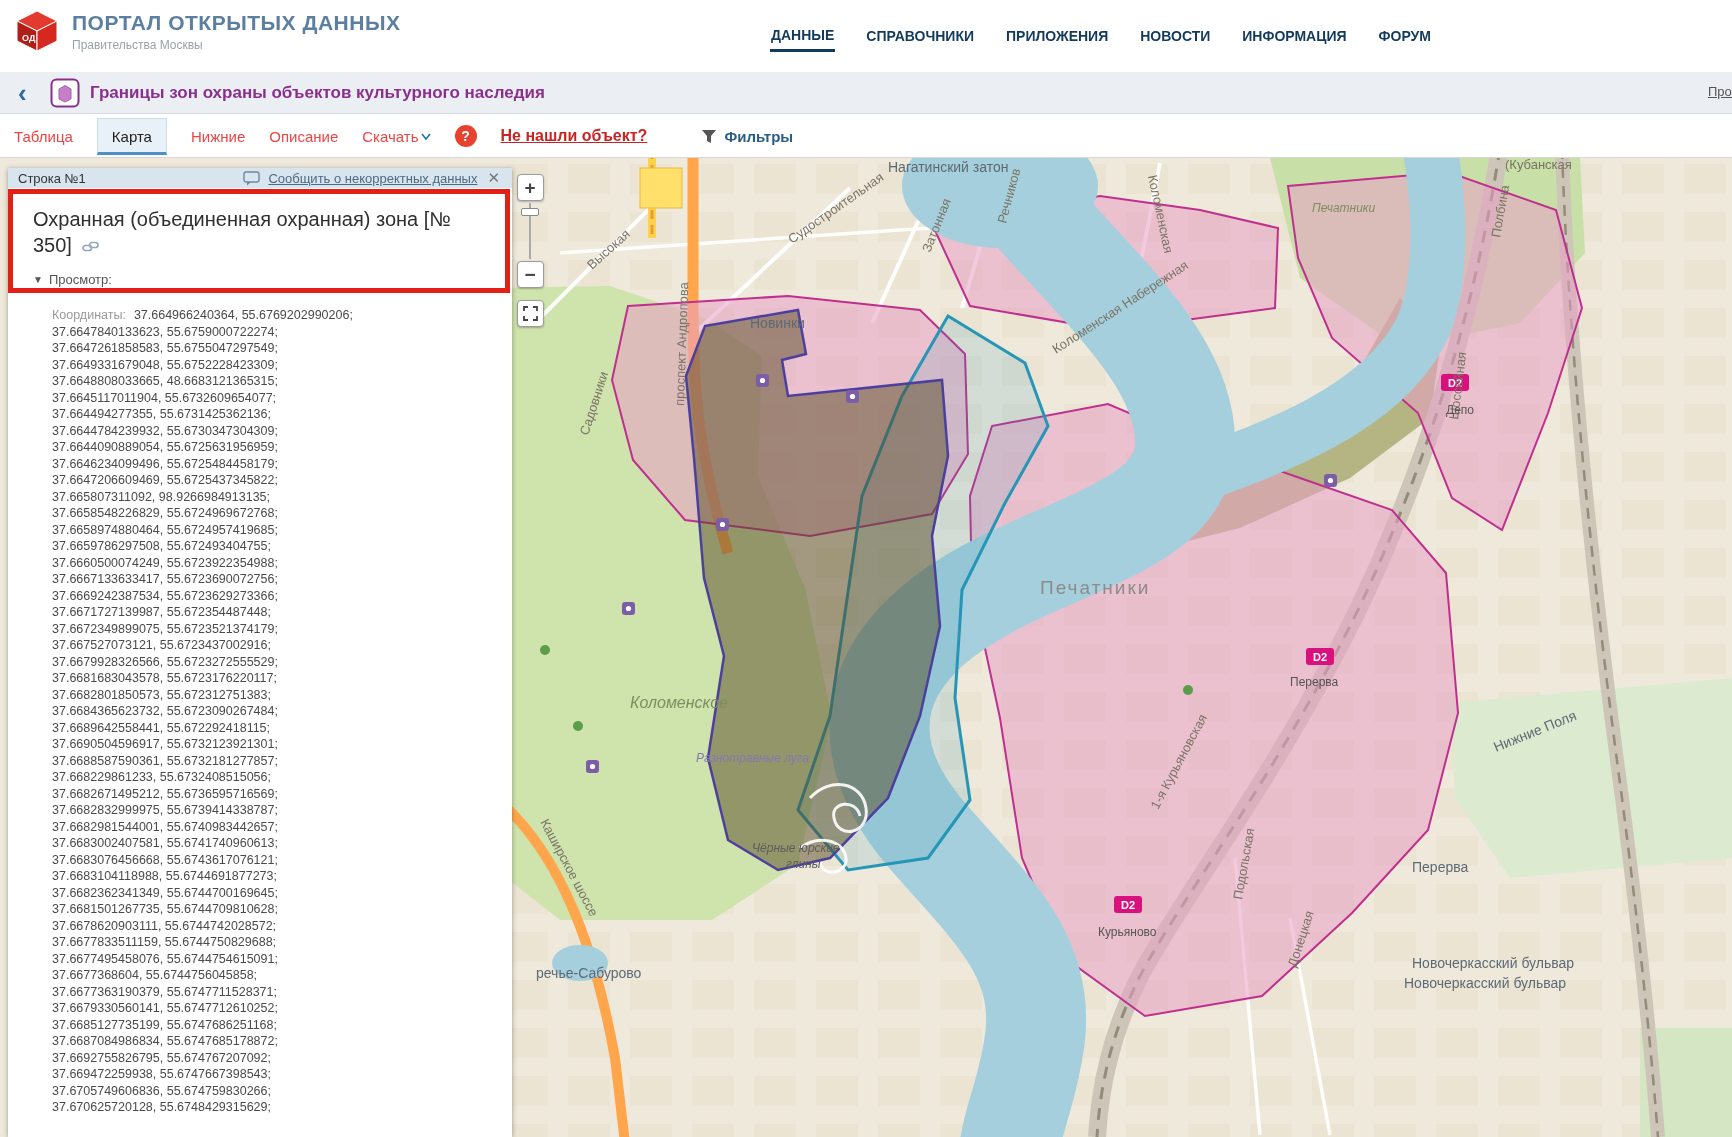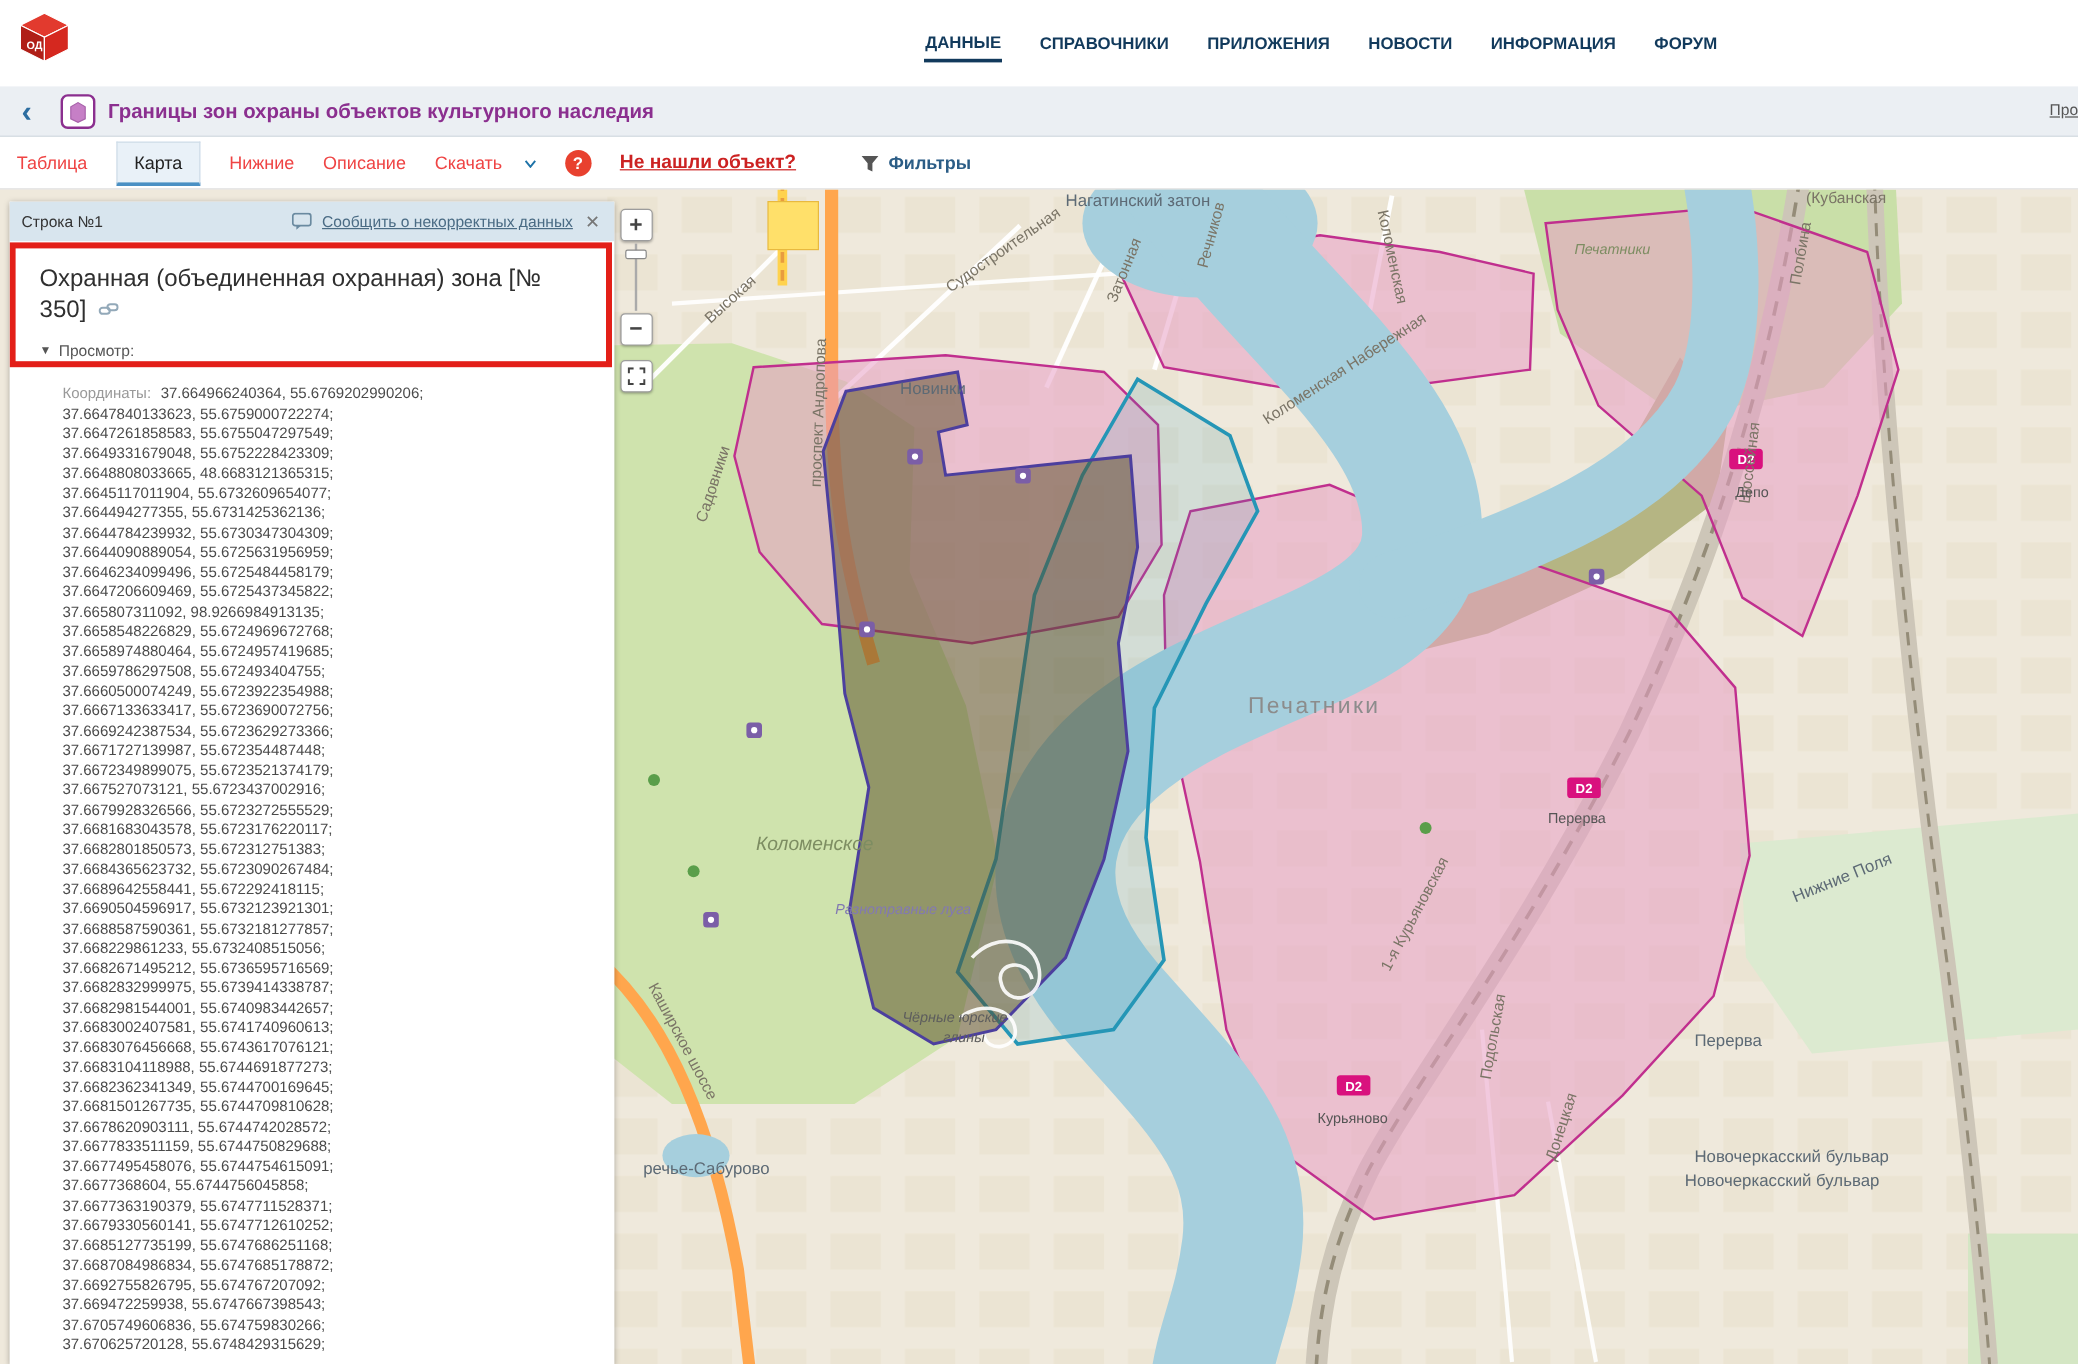--- a/index.html
+++ b/index.html
@@ -24,21 +24,21 @@
   .ds-title { color:#8b2f8f; font-size:17px; font-weight:bold; }
   .view-link { position:absolute; left:1708px; top:12px; color:#555; font-size:13px; text-decoration:underline;
     white-space:nowrap; cursor:pointer; }
 
   
   .tabs { position:absolute; left:0; top:115px; width:1732px; height:43px; background:#fff;
     border-bottom:1px solid #d8d8d8; display:flex; align-items:center; gap:24px; padding-left:14px; }
   .tab { color:#ef4444; font-size:15px; cursor:pointer; }
   .tab--active { color:#222; background:#e9f1f8; border:1px solid #cfdde8; border-bottom:3px solid #4a90c4;
     padding:9px 14px 7px 14px; }
-  .tab-download { display:flex; align-items:center; gap:18px; }
+  .tab-download { display:flex; align-items:center; gap:2px; }
   .help-badge { width:22px; height:22px; border-radius:50%; background:#e8412f; color:#fff; font-weight:bold;
     font-size:14px; display:flex; align-items:center; justify-content:center; cursor:pointer; }
   .not-found { color:#c22; font-size:16px; text-decoration:underline; font-weight:bold; cursor:pointer; }
   .filters { display:flex; align-items:center; gap:7px; margin-left:30px; color:#2b5d86; font-size:15px;
     font-weight:bold; cursor:pointer; }
 
   
   .map-wrap { position:absolute; left:0; top:158px; width:1732px; height:979px; background:#efe9dc; overflow:hidden; }
   .map-svg { position:absolute; left:500px; top:0; }
   .map-label { fill:#7a7466; font-size:13px; }
@@ -55,21 +55,21 @@
     font-size:19px; font-weight:bold; color:#444; display:flex; align-items:center; justify-content:center;
     cursor:pointer; box-shadow:0 1px 2px rgba(0,0,0,.25); }
   .zoom-track { width:2px; height:56px; background:#aaa; position:relative; margin:2px 0; }
   .zoom-handle { position:absolute; left:-8px; top:5px; width:18px; height:8px; background:#fff;
     border:1px solid #888; border-radius:2px; cursor:pointer; }
   .expand-btn { margin-top:12px; }
 
   
   .panel { position:absolute; left:8px; top:10px; width:504px; bottom:0; background:#fff;
     box-shadow:0 1px 5px rgba(0,0,0,.35); overflow:hidden; }
-  .panel-header { height:33px; background:#d8e5ee; display:flex; align-items:center; padding:0 10px;
+  .panel-header { height:20px; background:#d8e5ee; display:flex; align-items:center; padding:0 10px;
     font-size:13px; color:#333; }
   .panel-header-right { margin-left:auto; display:flex; align-items:center; gap:8px; }
   .report-link { color:#4a6b84; font-size:13px; text-decoration:underline; cursor:pointer; }
   .panel-close { color:#777; font-size:15px; cursor:pointer; padding:0 2px; }
   .annotation-box { margin:1px 2px 0 0; border:5px solid #e31f18; padding:12px 16px 4px 20px; height:104px;
     overflow:hidden; }
   .object-title { font-size:20px; color:#2f2f2f; max-width:432px; line-height:26px; display:inline; }
   .link-icon { display:inline-block; margin-left:6px; vertical-align:middle; }
   .geodata-row { margin-top:14px; font-size:13px; color:#555; display:flex; align-items:center; gap:6px; }
   .geodata-toggle { font-size:10px; color:#555; cursor:pointer; }
@@ -81,20 +81,24 @@
 <body>
 
 <div class="header">
   <div class="logo-wrap">
     <svg width="46" height="46" viewBox="0 0 46 46">
       <polygon points="23,3 43,13 23,23 3,13" fill="#e23a2e" stroke="#fff" stroke-width="1"></polygon>
       <polygon points="3,13 23,23 23,43 3,33" fill="#b01f17" stroke="#fff" stroke-width="1"></polygon>
       <polygon points="43,13 23,23 23,43 43,33" fill="#d5281f" stroke="#fff" stroke-width="1"></polygon>
       <text x="8" y="33" fill="#fff" font-size="9" font-weight="bold">ОД</text>
     </svg>
+    <div class="logo-titles">
+      <div class="portal-title">ПОРТАЛ ОТКРЫТЫХ ДАННЫХ</div>
+      <div class="portal-subtitle">Правительства Москвы</div>
+    </div>
   </div>
   <div class="top-nav">
     <span class="active">ДАННЫЕ</span>
     <span>СПРАВОЧНИКИ</span>
     <span>ПРИЛОЖЕНИЯ</span>
     <span>НОВОСТИ</span>
     <span>ИНФОРМАЦИЯ</span>
     <span>ФОРУМ</span>
   </div>
 </div>

